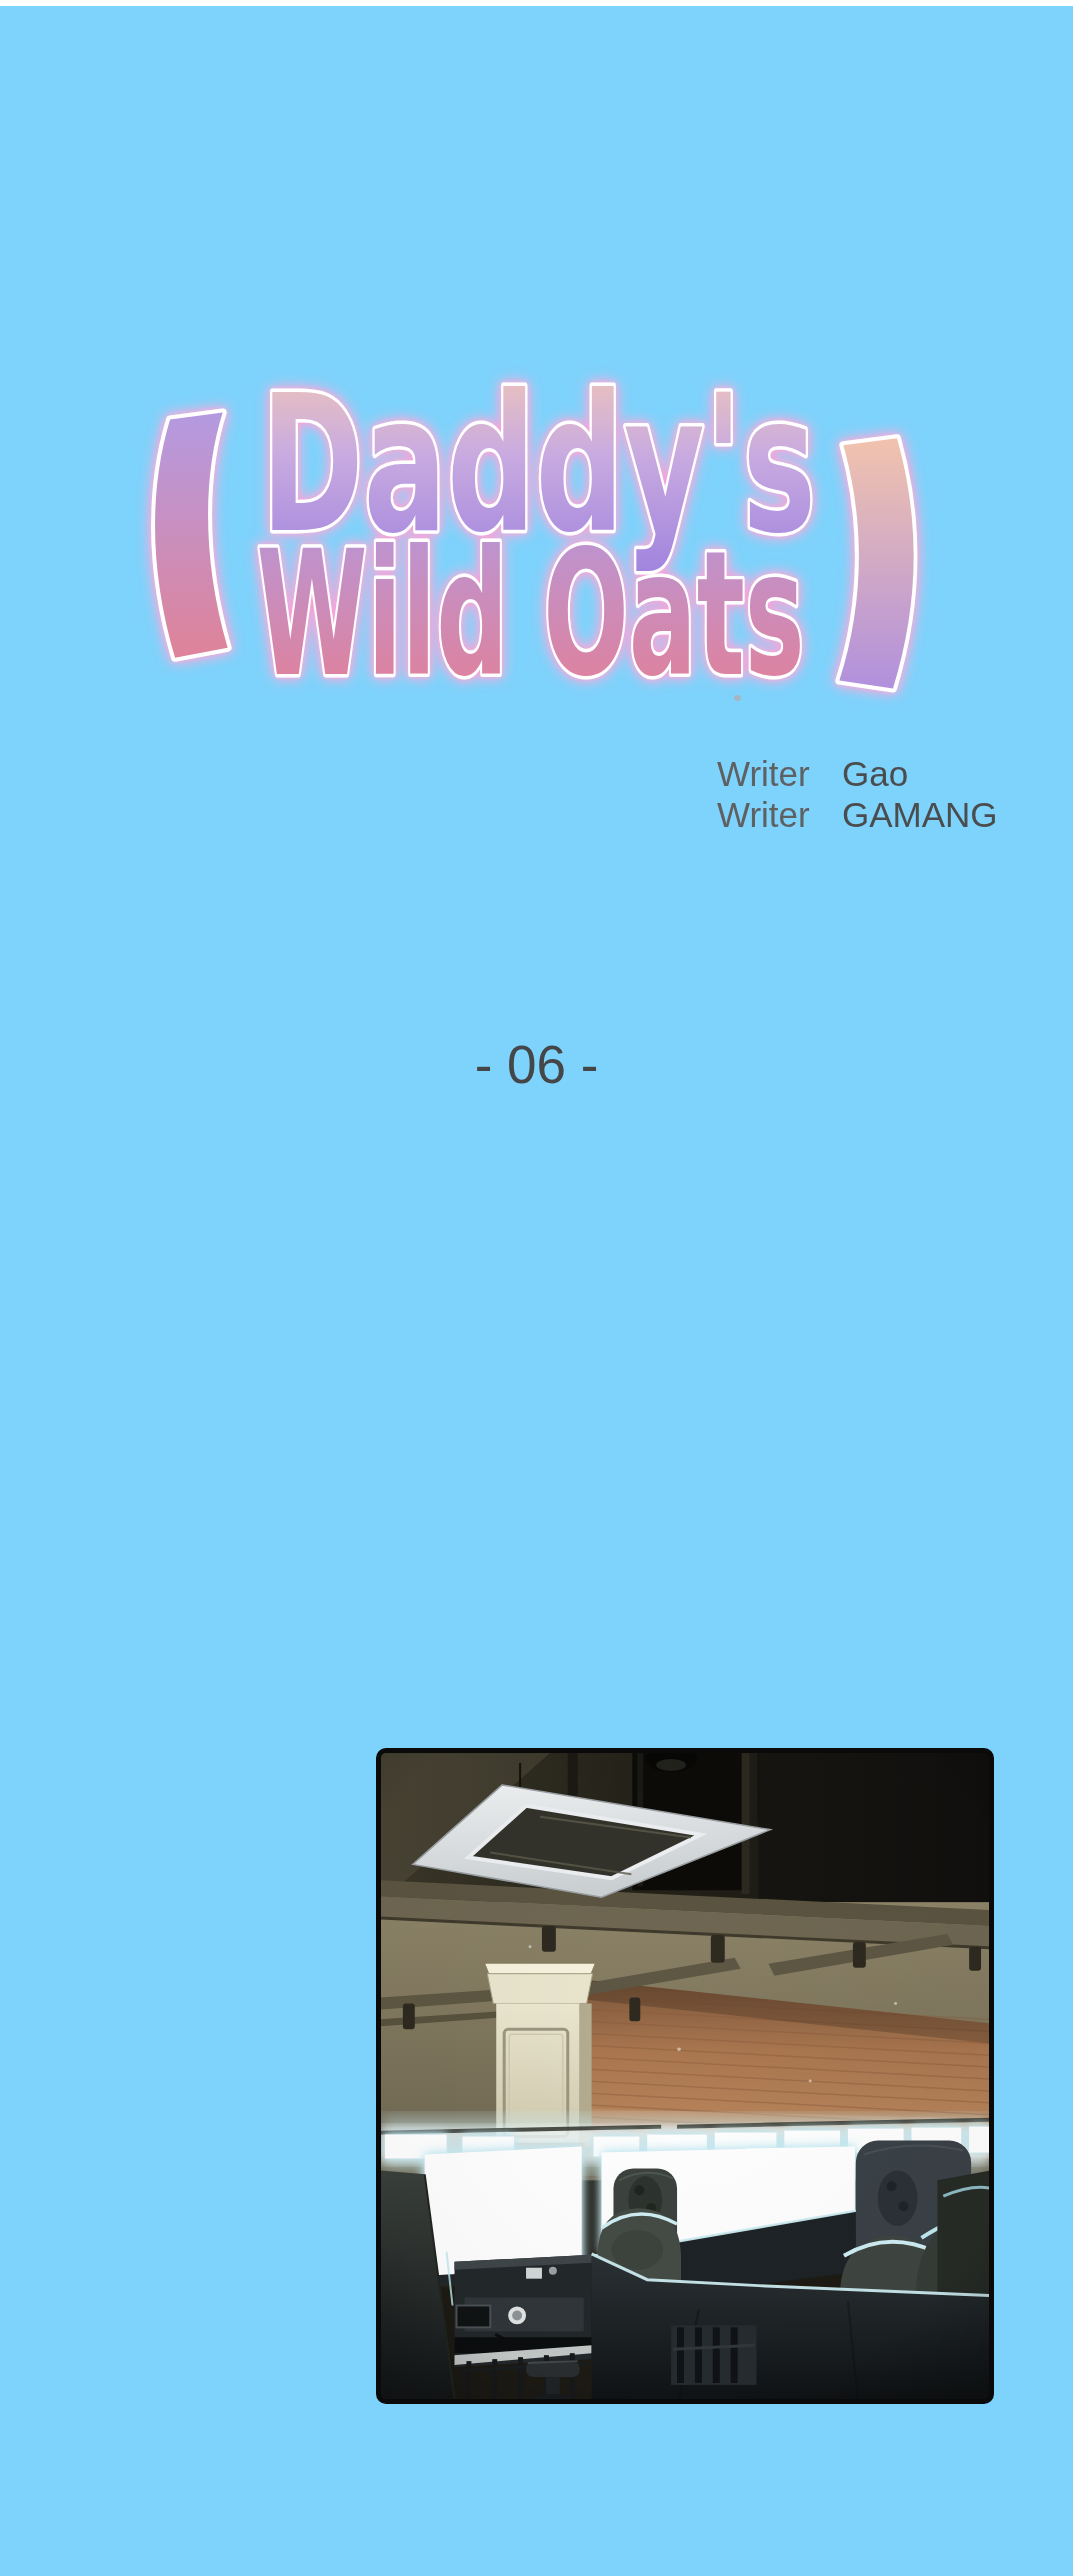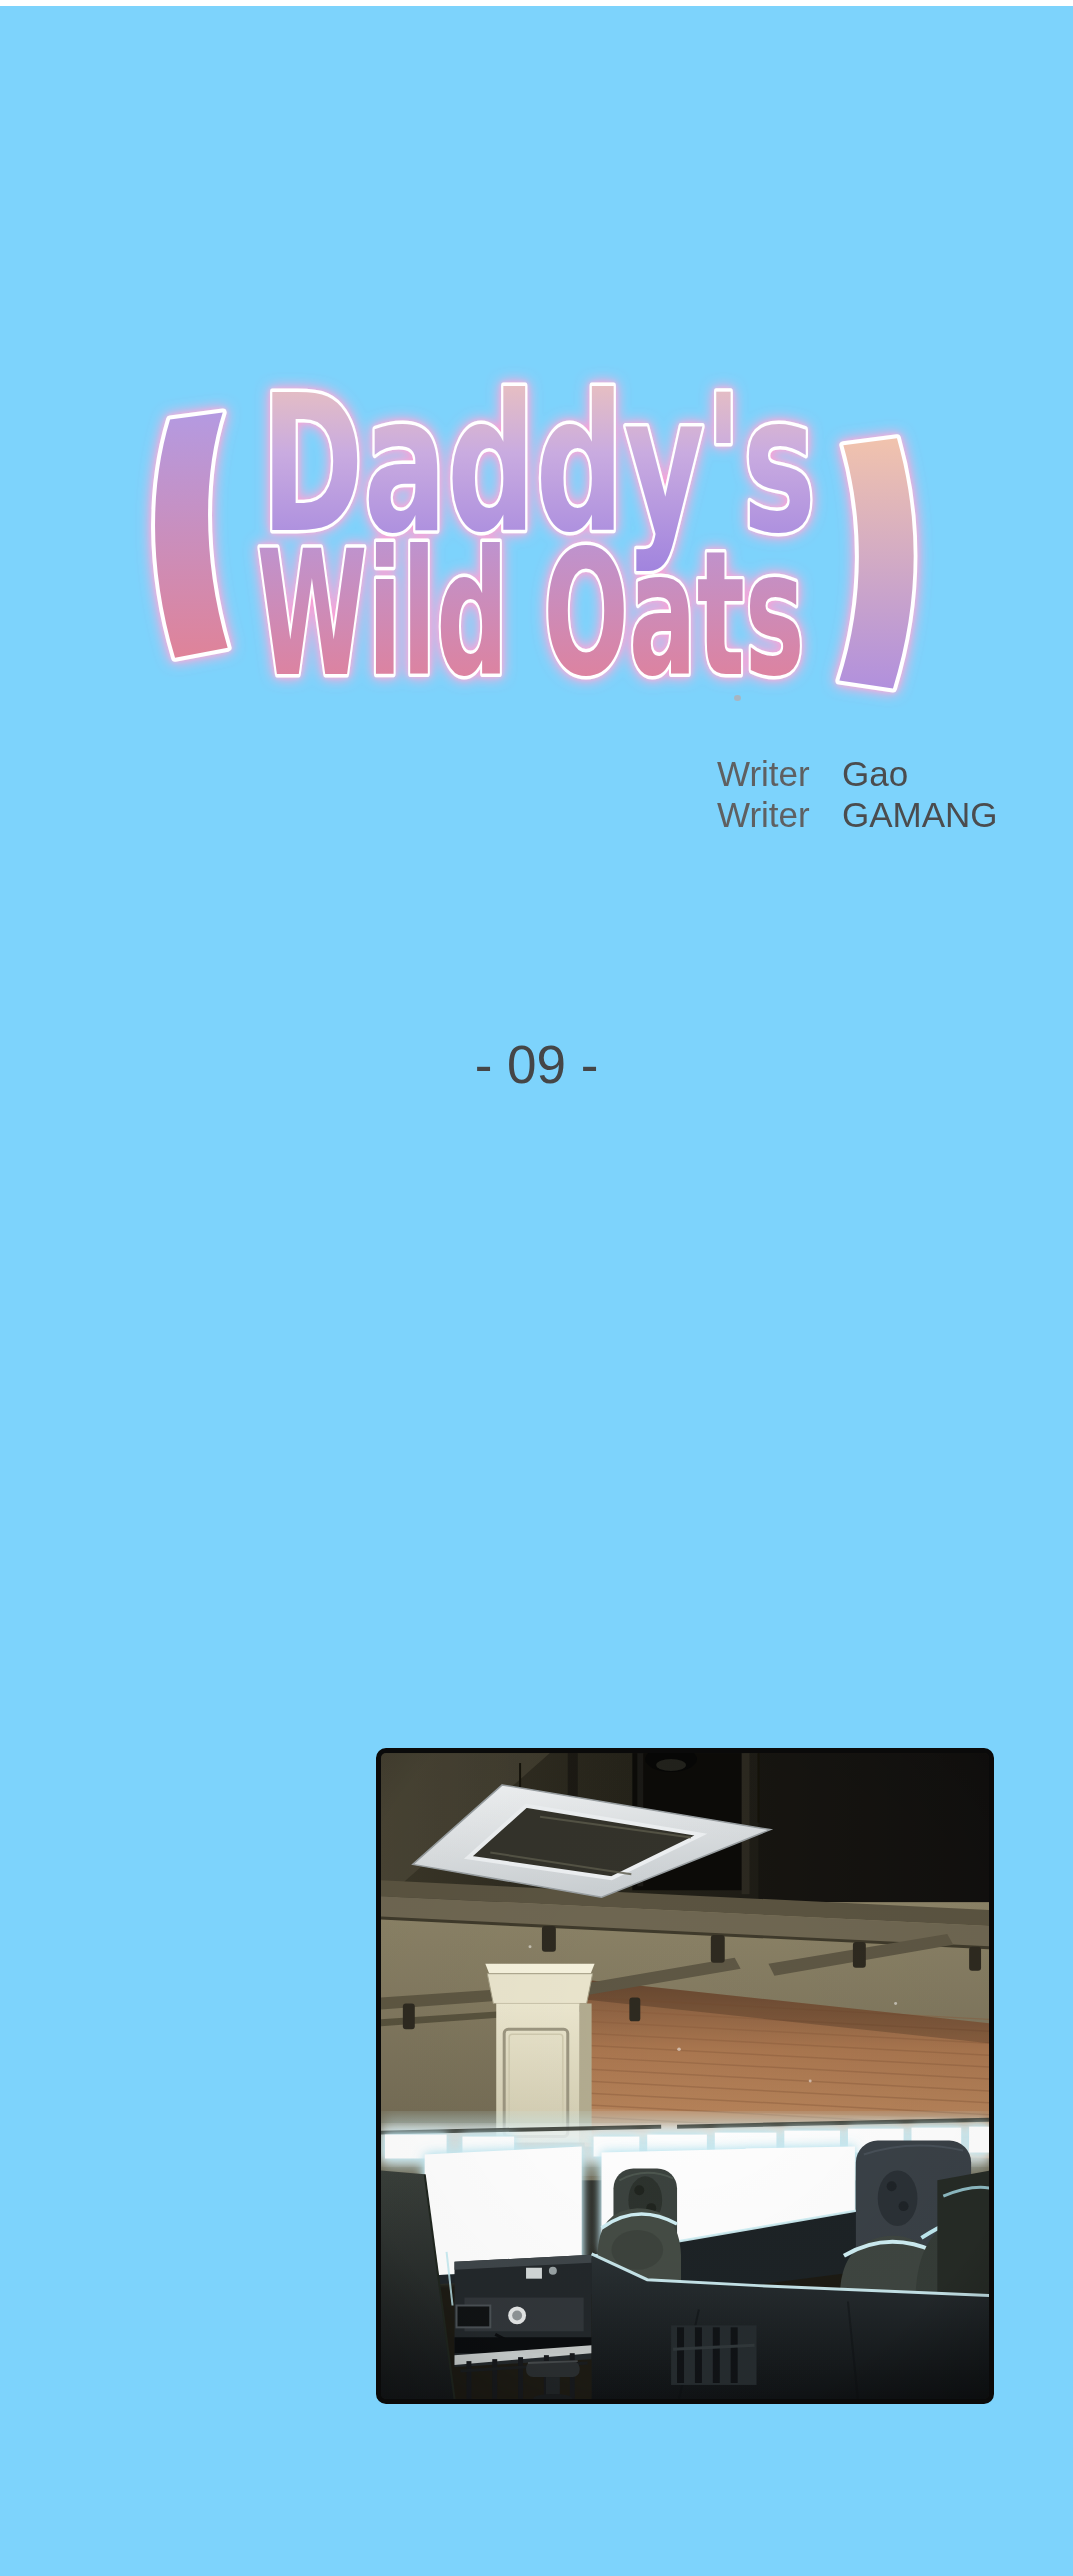--- a/index.html
+++ b/index.html
@@ -70,21 +70,21 @@
 
   <div class="speck"></div>
 
   <div class="credits">
     <span class="c-label">Writer</span>
     <span class="c-name">Gao</span>
     <span class="c-label">Writer</span>
     <span class="c-name">GAMANG</span>
   </div>
 
-  <div class="chapter">- 09 -</div>
+  <div class="chapter">- 06 -</div>
 
   <div class="panel">
     <svg width="608" height="646" viewBox="0 0 612 650">
       <defs>
         <linearGradient id="ceilGrad" x1="0" y1="0" x2="1" y2="0">
           <stop offset="0" stop-color="#3b3729"></stop>
           <stop offset="0.45" stop-color="#232118"></stop>
           <stop offset="1" stop-color="#121110"></stop>
         </linearGradient>
         <linearGradient id="wallGrad" x1="0" y1="0" x2="0" y2="1">

